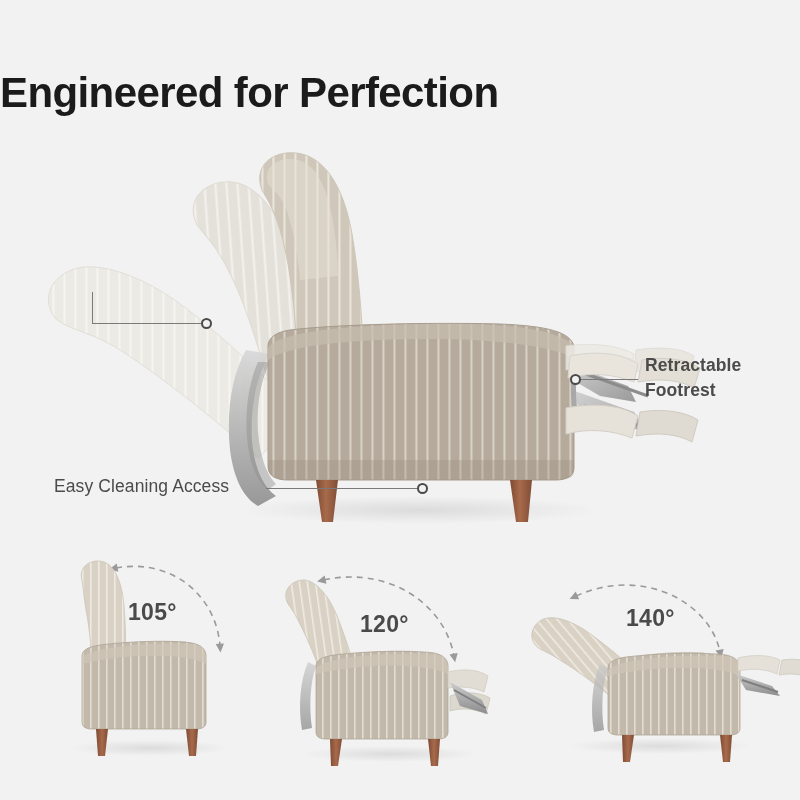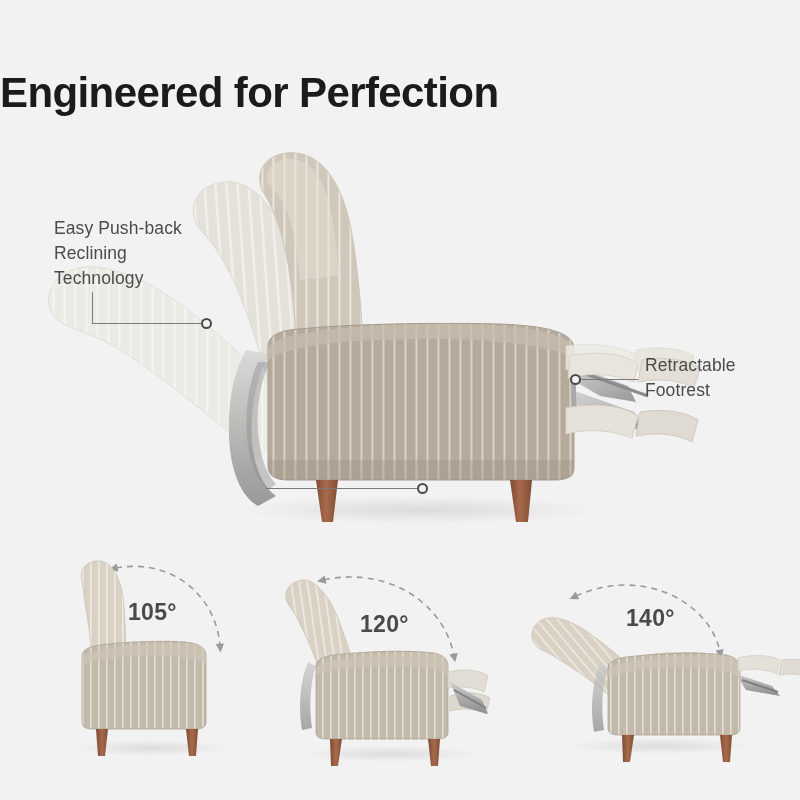--- a/index.html
+++ b/index.html
@@ -20,21 +20,21 @@
   }
 
   
   .callout{
     position:absolute;
     font-size:17.5px;line-height:25px;
     color:#4b4b4b;letter-spacing:0.1px;
     white-space:pre-line;
   }
   #callout-recline{left:54px;top:216px;}
-  #callout-footrest{left:645px;top:353px;}
+  #callout-footrest{left:645px;top:353px;font-weight:bold;}
   #callout-cleaning{left:54px;top:474px;}
 
   
   .leader{position:absolute;background:#7a7a7a;}
   .leader.h{height:1px;}
   .leader.v{width:1px;}
   .dot{
     position:absolute;width:11px;height:11px;border-radius:50%;
     border:2.5px solid #4a4a4a;background:#f2f2f2;box-sizing:border-box;
   }
@@ -175,32 +175,30 @@
         <path d="M642 210 C 666 206, 688 210, 700 218 L 694 238 C 680 230, 660 228, 638 232 Z" fill="#e4dfd6" stroke="#d2cec5" stroke-width="1"></path>
       </g>
 
       <g>
         <path d="M316 330 L 338 330 L 333 372 L 322 372 Z" fill="url(#woodG)"></path>
         <path d="M510 330 L 532 330 L 528 372 L 516 372 Z" fill="url(#woodG)"></path>
       </g>
     </svg>
   </div>
 
-  <div class="callout" id="callout-recline">Easy Push-back
-Reclining
-Technology</div>
   <div class="leader v" style="left:92px;top:292px;height:32px;"></div>
   <div class="leader h" style="left:92px;top:323px;width:114px;"></div>
   <div class="dot" style="left:201px;top:318px;"></div>
 
   <div class="callout" id="callout-footrest">Retractable
 Footrest</div>
   <div class="leader h" style="left:580px;top:379px;width:58px;"></div>
   <div class="dot" style="left:570px;top:374px;"></div>
 
+  <div class="callout" id="callout-cleaning">Easy Cleaning Access</div>
   <div class="leader h" style="left:266px;top:488px;width:155px;"></div>
   <div class="dot" style="left:417px;top:483px;"></div>
 
   <div id="bottom-scene">
     <svg width="800" height="260" viewBox="0 0 800 260">
       <defs>
         <pattern id="sStripe" width="8" height="8" patternUnits="userSpaceOnUse">
           <rect width="8" height="8" fill="#c2b9ab"></rect>
           <rect x="6" width="1.6" height="8" fill="#e2dcd2"></rect>
         </pattern>

